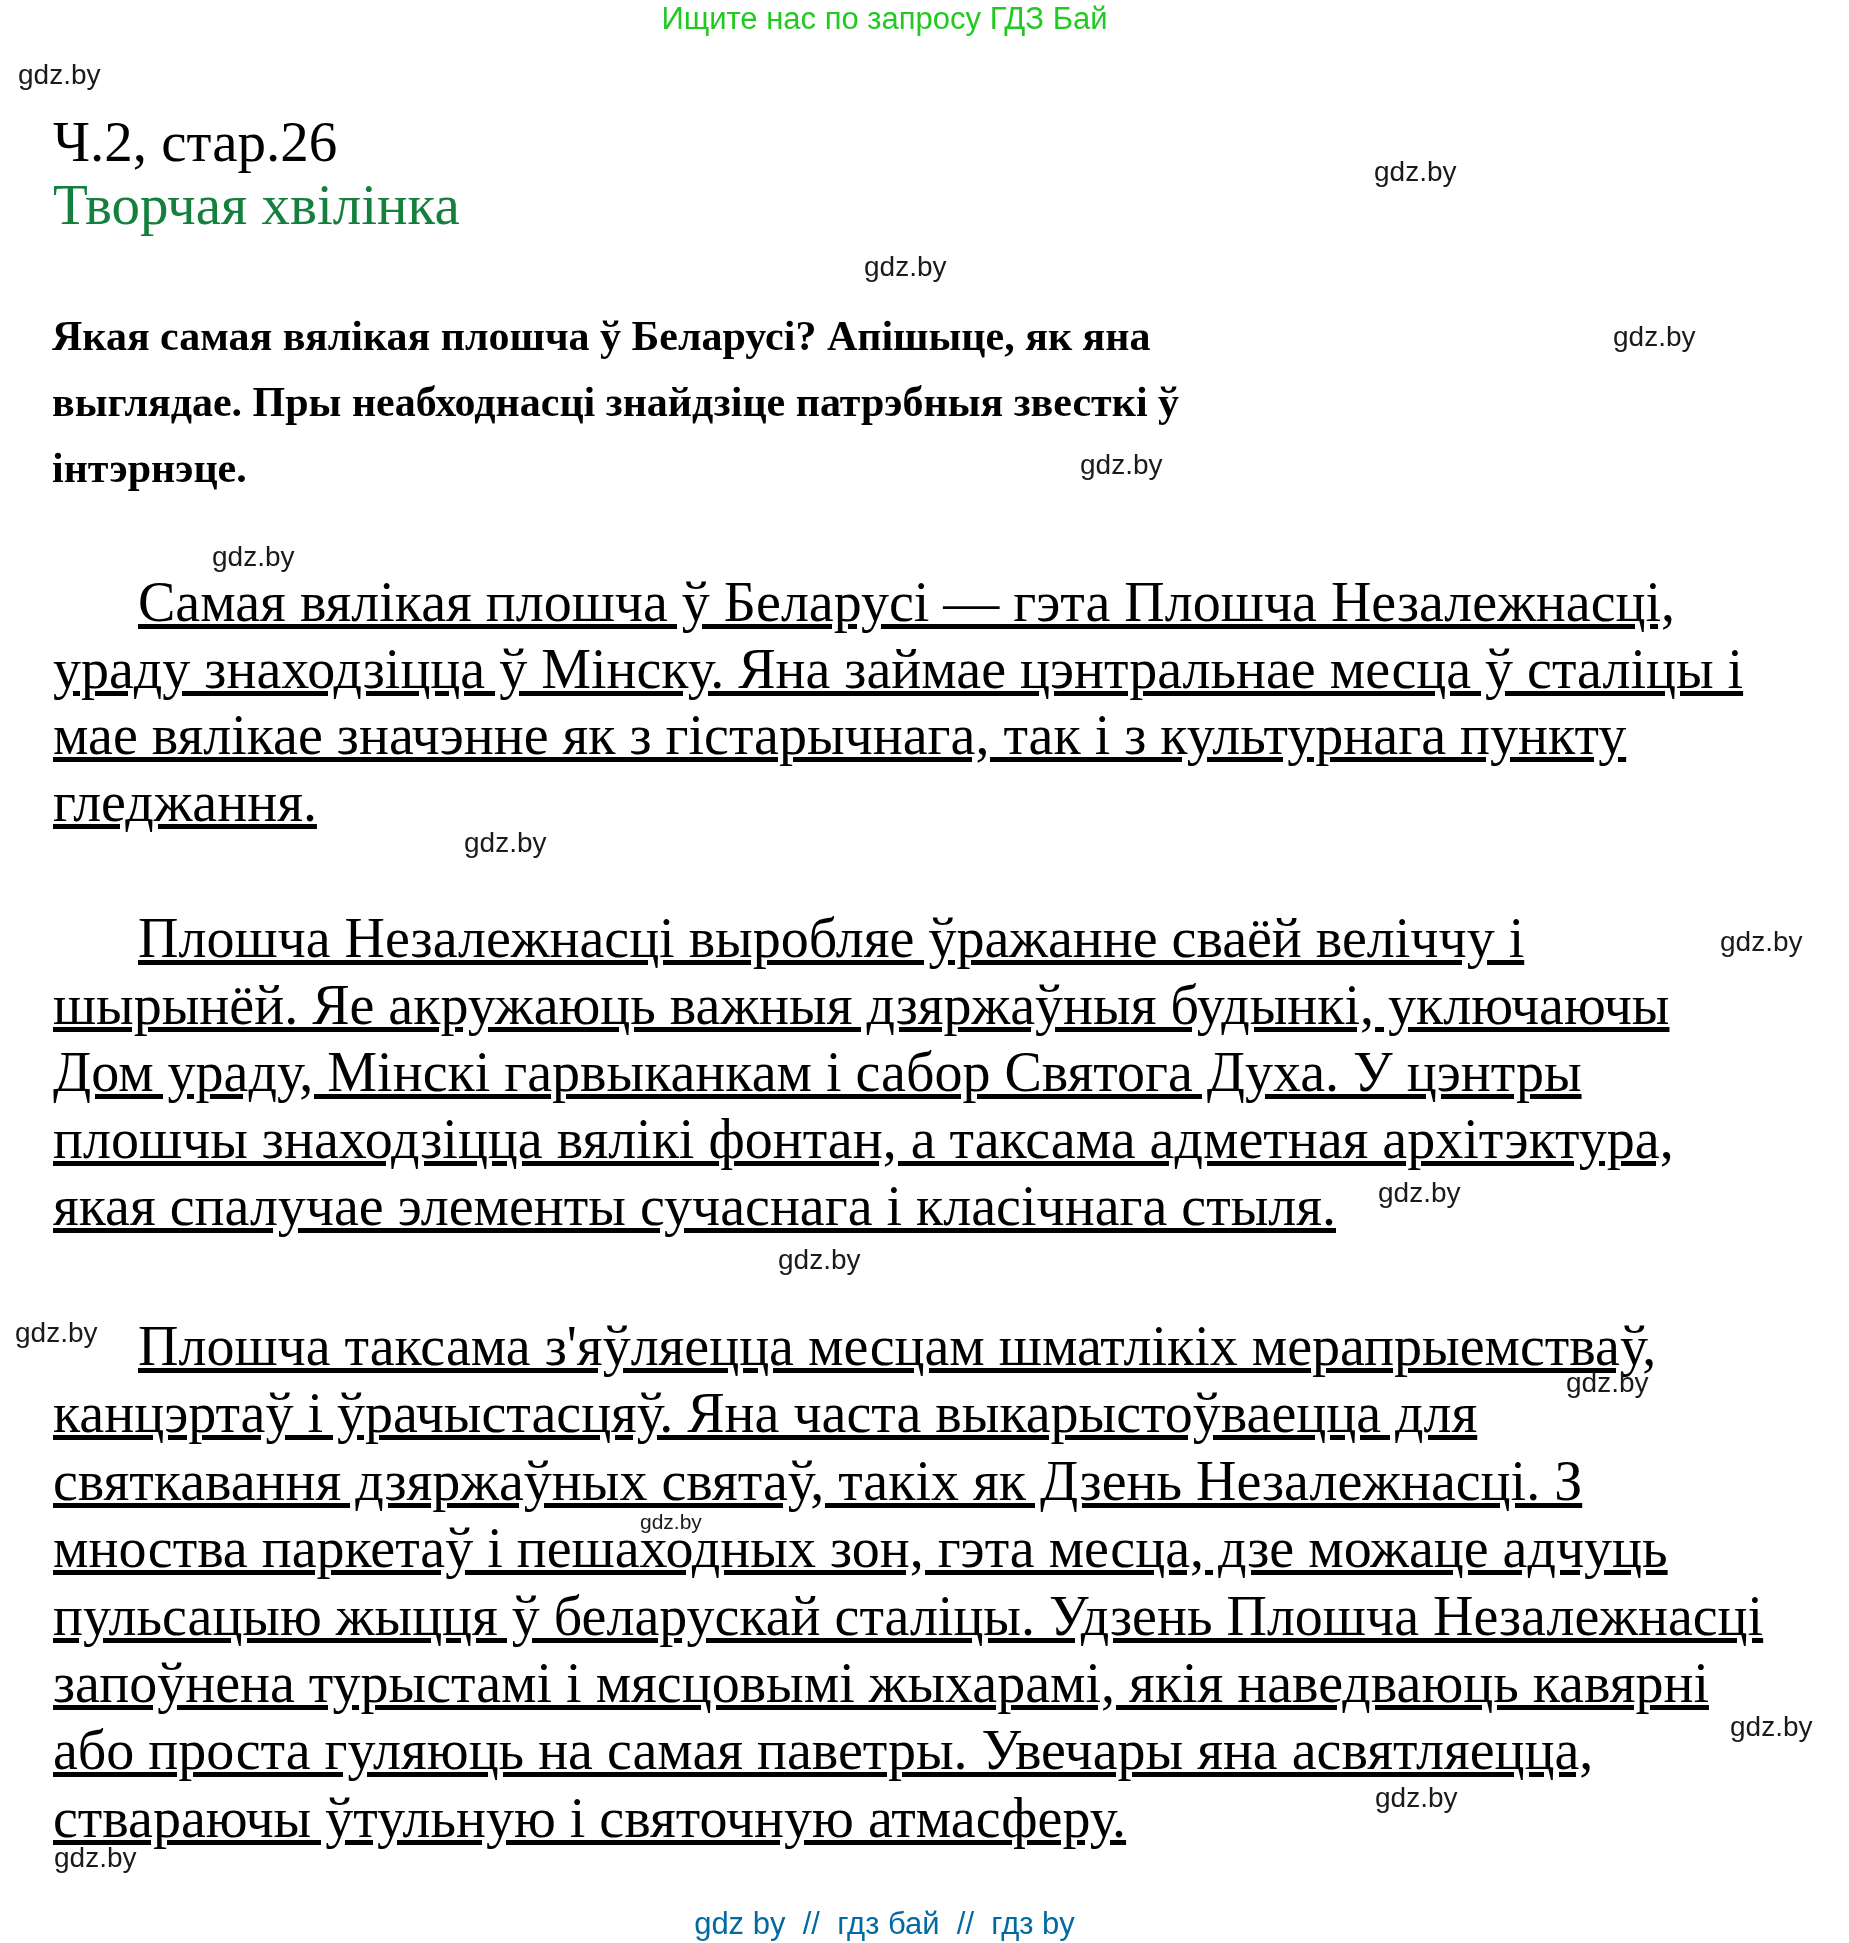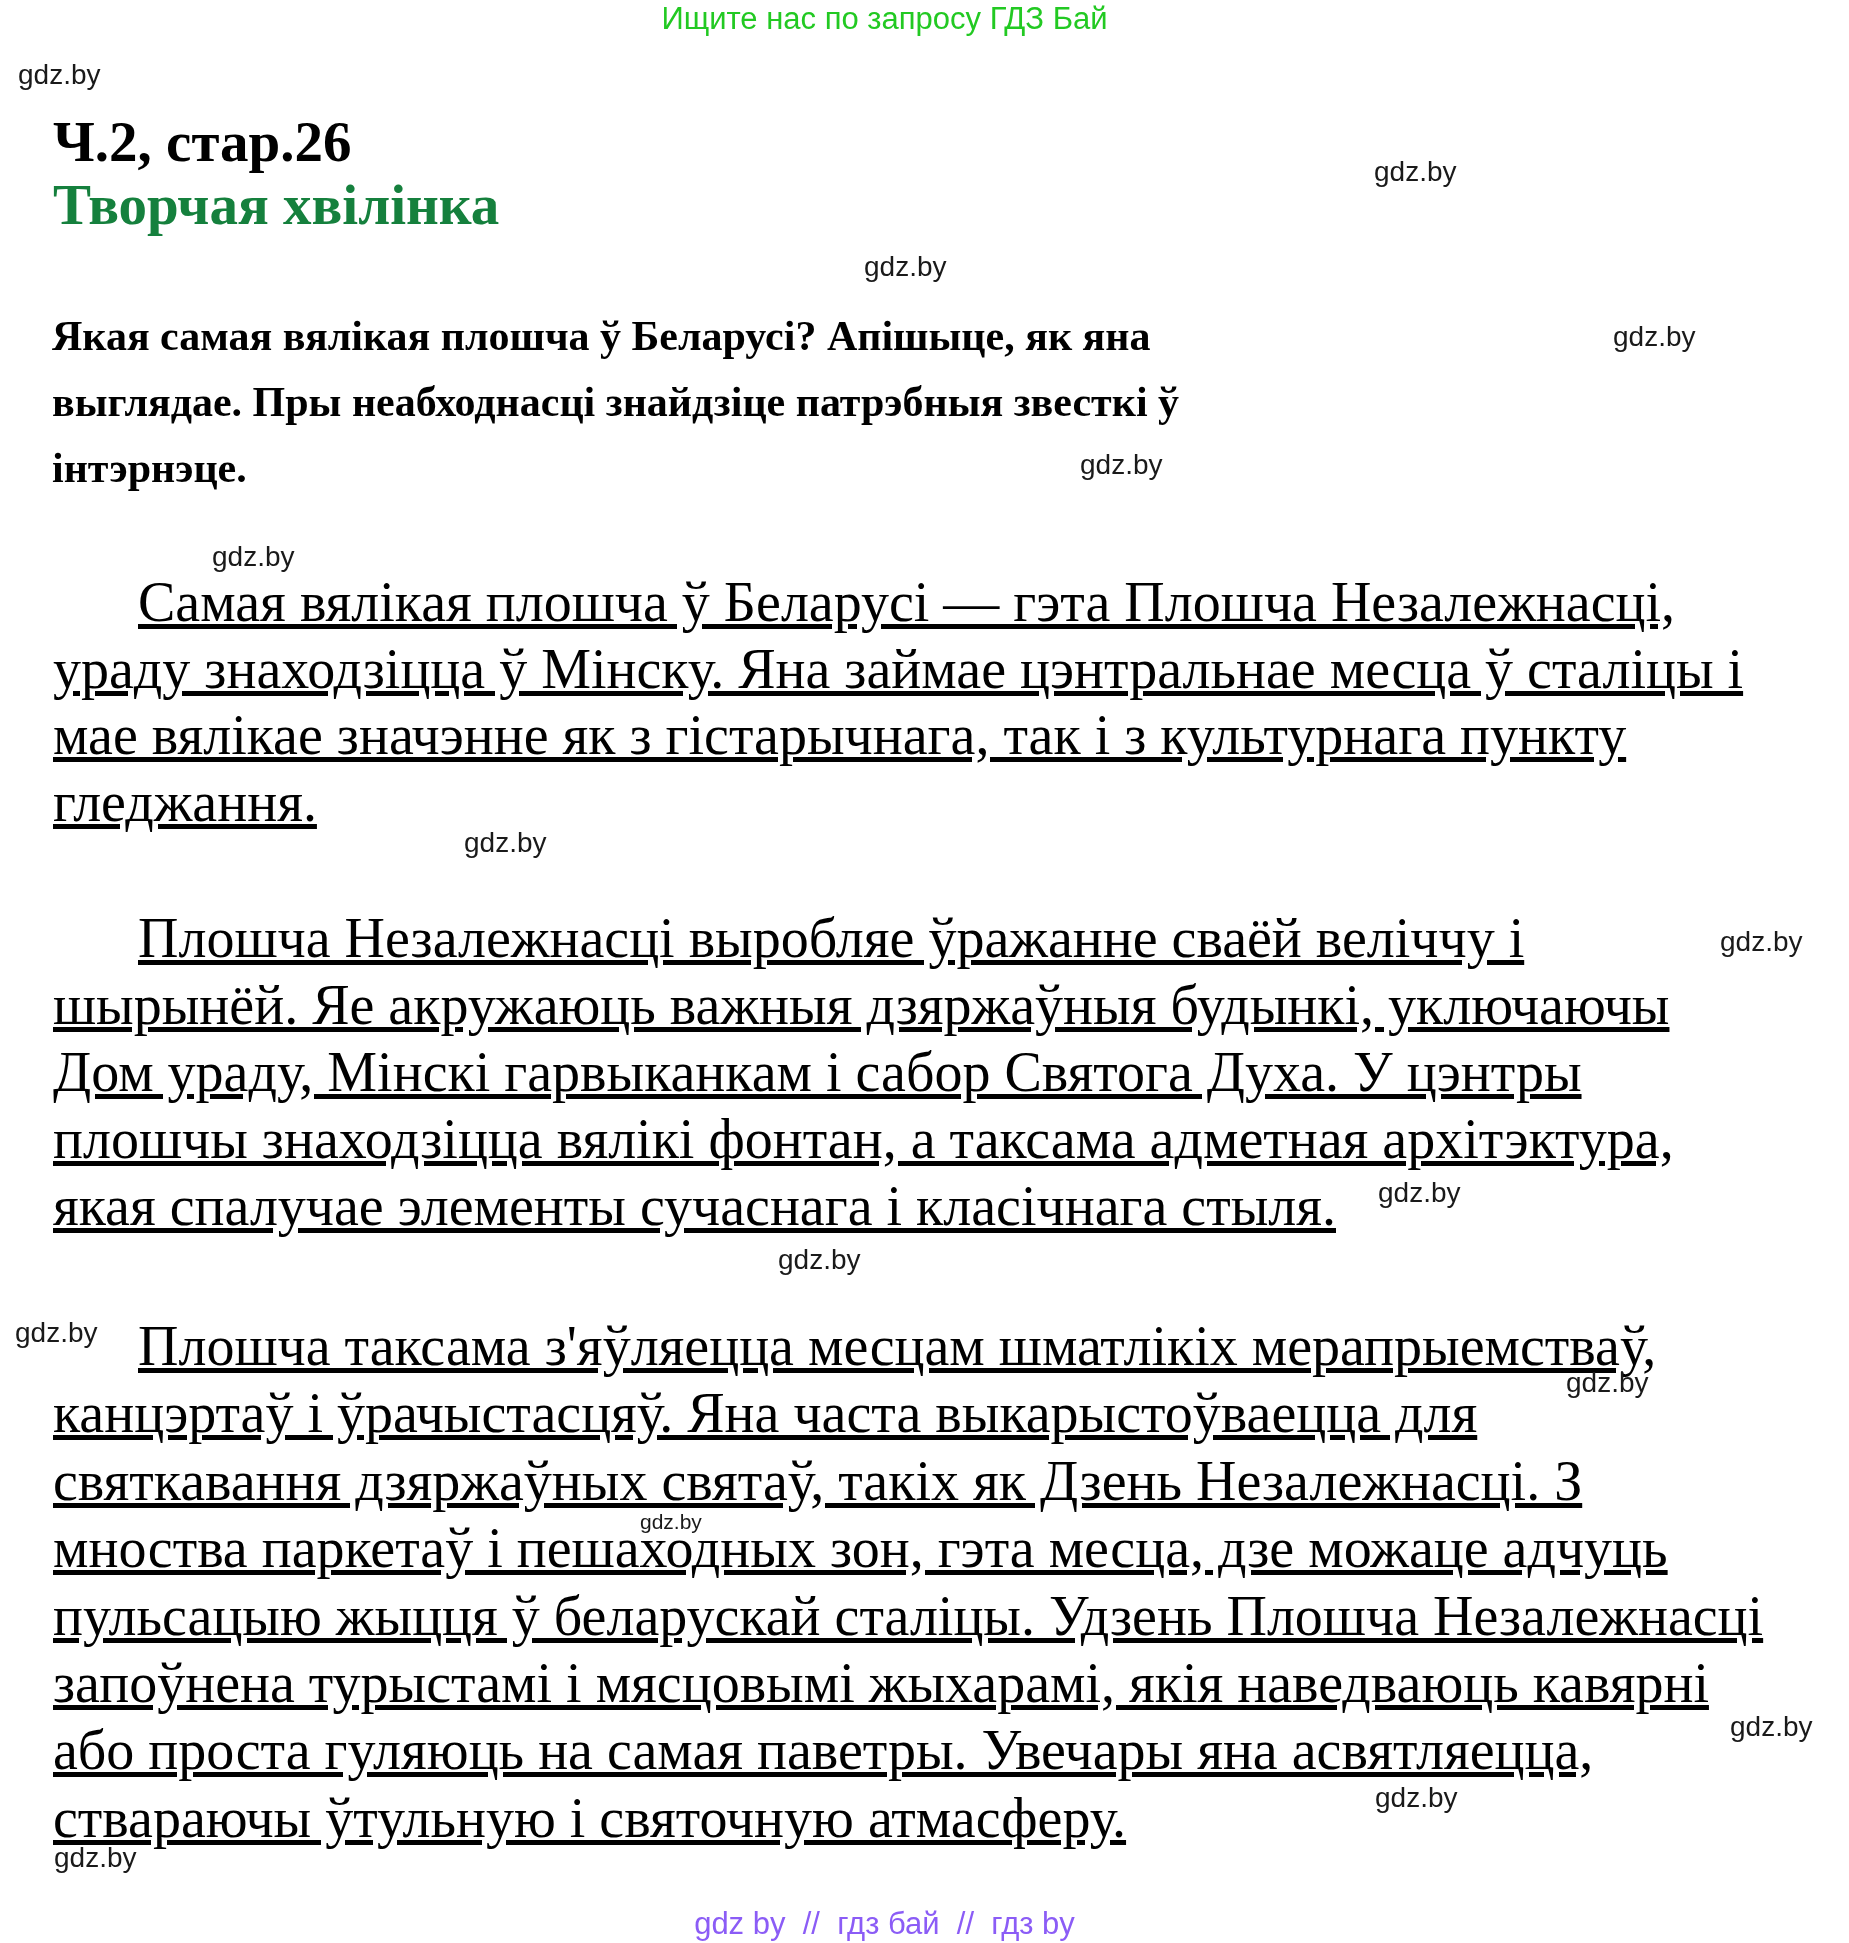--- a/index.html
+++ b/index.html
@@ -8,22 +8,22 @@
     background: #ffffff; color: #000000;
     font-family: "Liberation Serif", "DejaVu Serif", serif;
   }
   .abs { position: absolute; white-space: nowrap; line-height: 1; }
   .banner {
     position: absolute; left: 0; width: 1769px; text-align: center;
     font-family: "Liberation Sans", "DejaVu Sans", sans-serif;
     font-size: 31px; line-height: 1;
   }
   .banner.top { top: 3px; color: #22c922; }
-  .banner.bottom { top: 1908px; color: #8b5cf6; font-size: 31px; }
-  .heading { font-size: 57px; font-weight: bold; left: 53px; }
+  .banner.bottom { top: 1908px; color: #0369a1; font-size: 31px; }
+  .heading { font-size: 57px; font-weight: normal; left: 53px; }
   .heading.red { color: #15803d; }
   .question { font-size: 42px; font-weight: bold; left: 52px; }
   .body-line { font-size: 56px; left: 53px; text-decoration: underline; }
   .body-line.indent { left: 138px; }
   .wm {
     position: absolute; white-space: nowrap; line-height: 1;
     font-family: "Liberation Sans", "DejaVu Sans", sans-serif;
     font-size: 28px; color: #1a1a1a;
   }
   .wm.small { font-size: 21px; }

